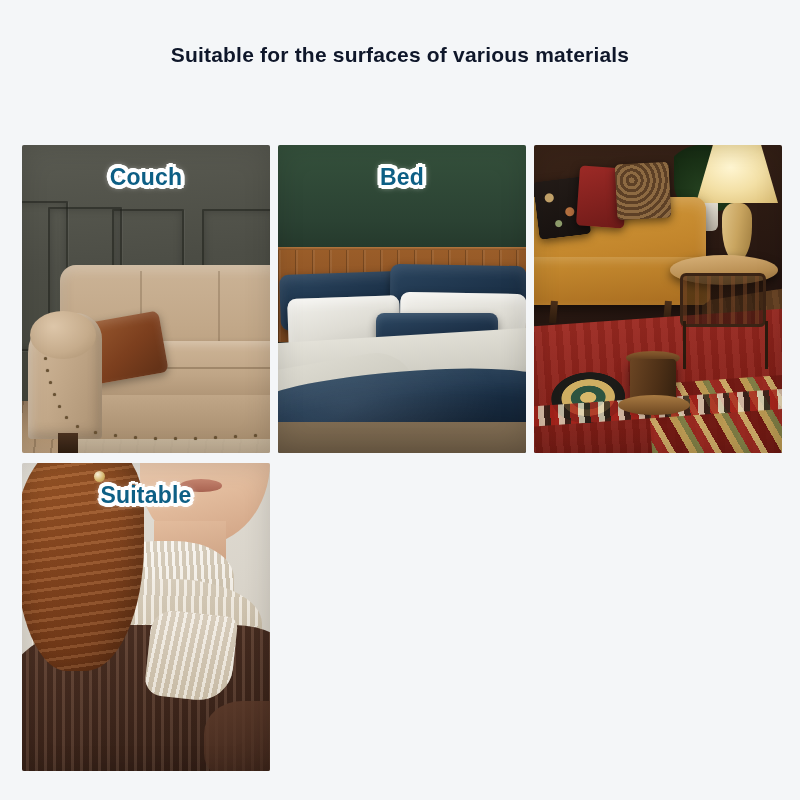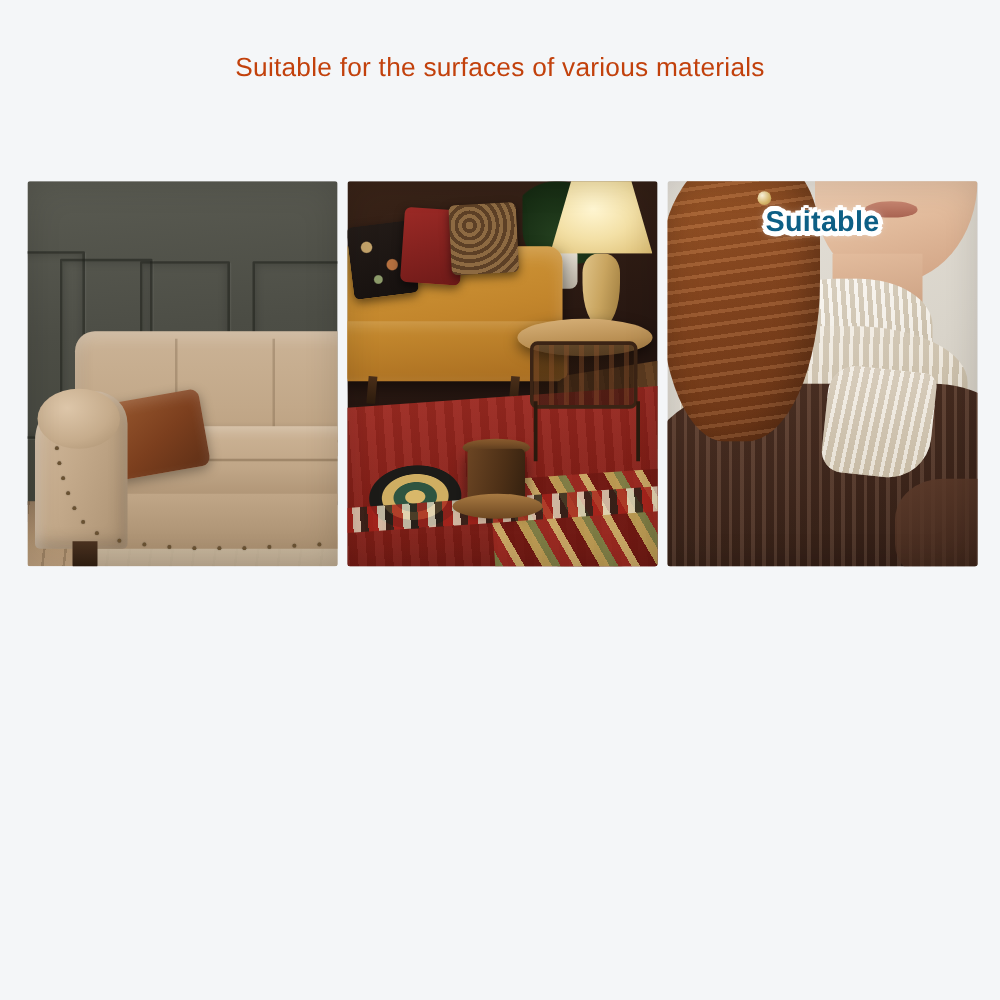--- a/index.html
+++ b/index.html
@@ -25,22 +25,22 @@
   #page-title {
     font-size: 43px;
     font-weight: bold;
     color: #1b5b80;
     letter-spacing: 0.5px;
     line-height: 1.05;
     white-space: nowrap;
   }
   #page-subtitle {
     font-size: 21px;
-    font-weight: normal;
-    color: #c2410c;
+    font-weight: bold;
+    color: #0f172a;
     margin-top: 9px;
     letter-spacing: 0.2px;
   }
 
   
   #grid {
     position: absolute;
     left: 22px;
     top: 145px;
     width: 760px;
@@ -617,22 +617,46 @@
       <div class="nail" style="left:112px; top:291px"></div>
       <div class="nail" style="left:132px; top:292px"></div>
       <div class="nail" style="left:152px; top:292px"></div>
       <div class="nail" style="left:172px; top:292px"></div>
       <div class="nail" style="left:192px; top:291px"></div>
       <div class="nail" style="left:212px; top:290px"></div>
       <div class="nail" style="left:232px; top:289px"></div>
       <div class="leg"></div>
       <div class="vig"></div>
     </div>
+    <div class="label">
+      <span>Couch</span>
+    </div>
   </div>
 
+  <div class="tile t-bed">
+    <div class="scene">
+      <div class="wallg"></div>
+      <div class="woodtrim"></div>
+      <div class="wood"></div>
+      <div class="darkgap"></div>
+      <div class="pnavy pn1"></div>
+      <div class="pnavy pn2"></div>
+      <div class="pwhite pw1"></div>
+      <div class="pwhite pw2"></div>
+      <div class="lumbar"></div>
+      <div class="sheet"></div>
+      <div class="fold"></div>
+      <div class="duvet"></div>
+      <div class="floorb"></div>
+      <div class="vig"></div>
+    </div>
+    <div class="label">
+      <span>Bed</span>
+    </div>
+  </div>
 
   <div class="tile t-rug">
     <div class="scene">
       <div class="bg"></div>
       <div class="wfloor"></div>
       <div class="plant"></div>
       <div class="pot"></div>
       <div class="lampshade"></div>
       <div class="lampbase"></div>
       <div class="sofa"></div>

